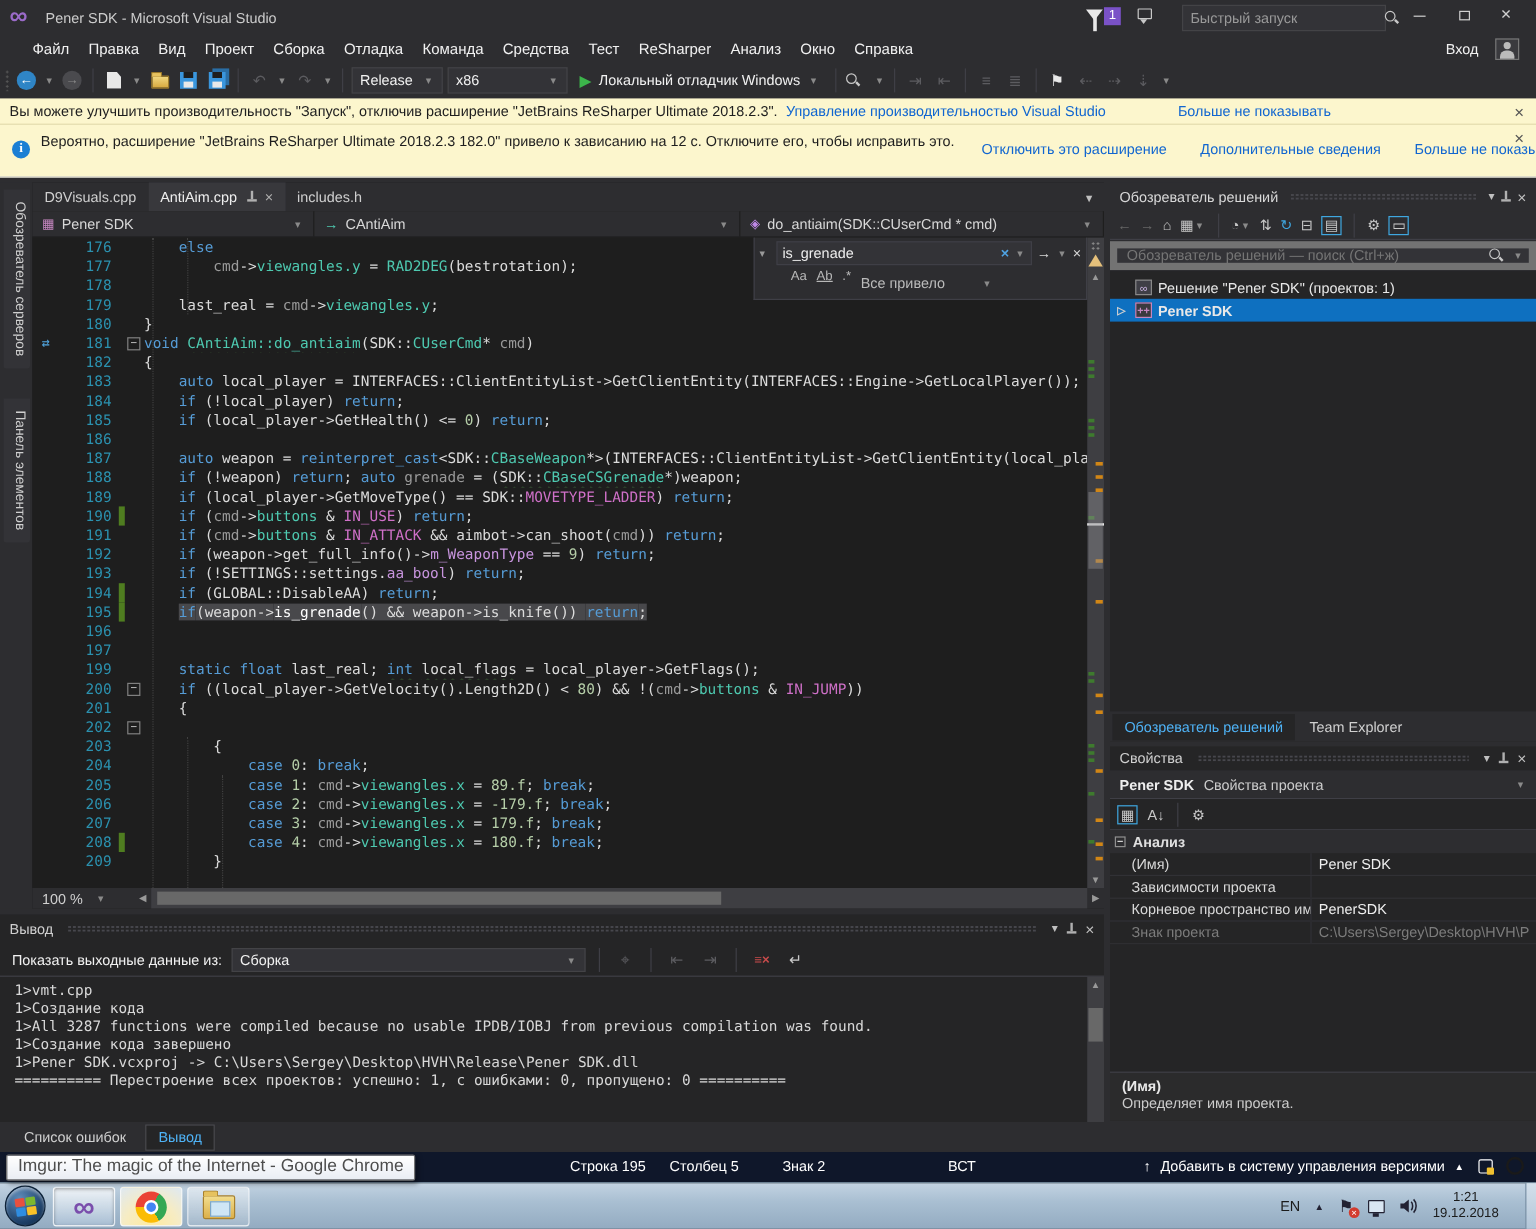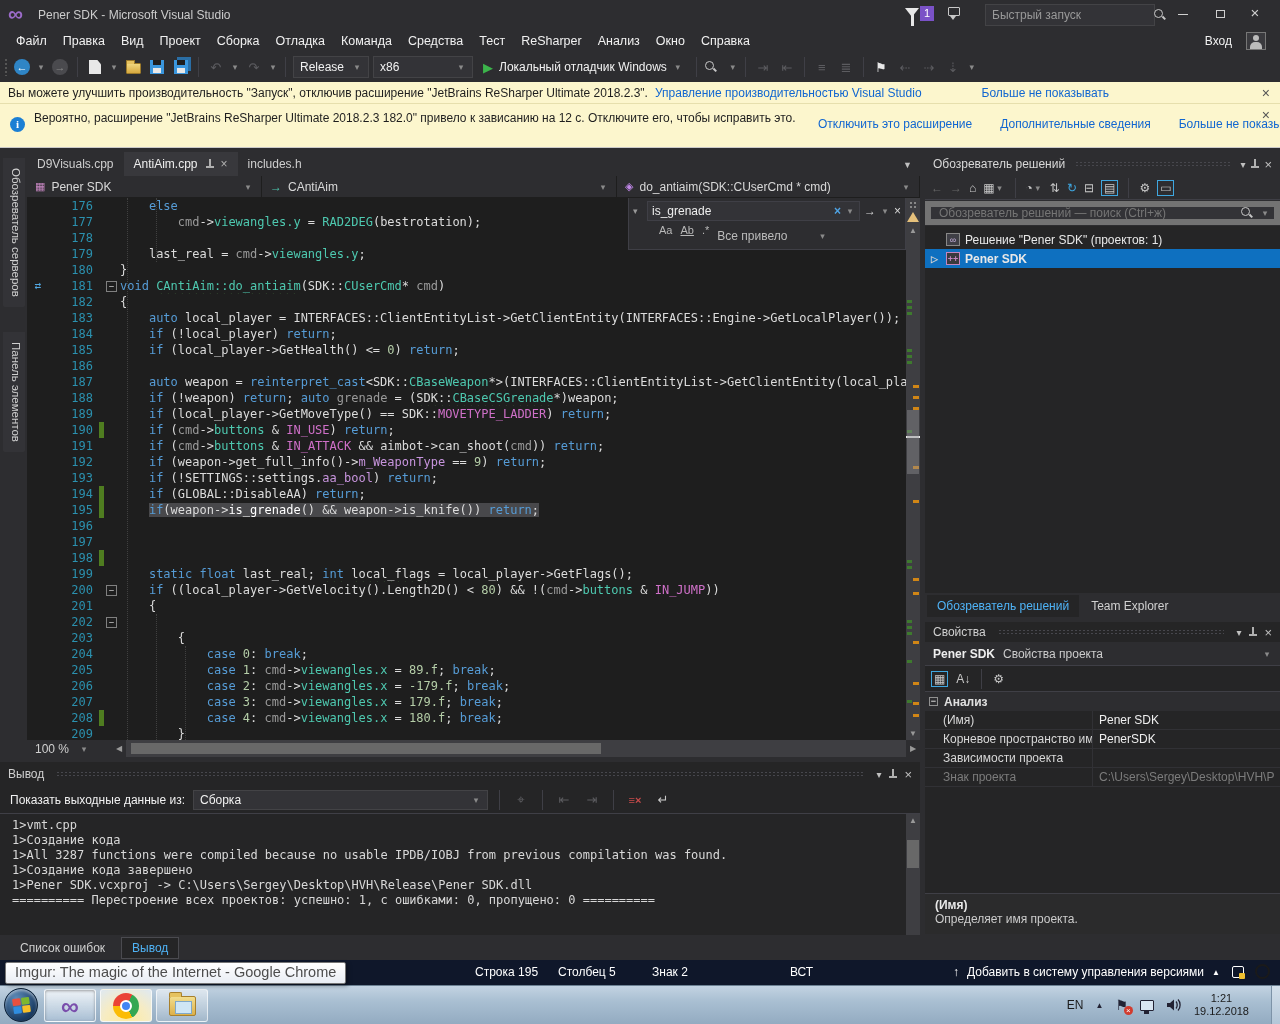--- a/index.html
+++ b/index.html
@@ -19,21 +19,21 @@
   .qlbox input::placeholder{color:#999}
   .mag{position:relative;width:14px;height:14px;margin-right:6px;flex:0 0 auto}
   .mag:before{content:"";position:absolute;left:1px;top:1px;width:7px;height:7px;border:1.5px solid #c8c8c8;border-radius:50%}
   .mag:after{content:"";position:absolute;left:9px;top:9px;width:4px;height:1.5px;background:#c8c8c8;transform:rotate(45deg)}
   .wbtn{position:absolute;top:0;width:34px;height:26px;text-align:center;line-height:26px;color:#d0d0d0;font-size:15px}
   .minbar{display:inline-block;width:10px;height:1px;background:#d0d0d0;vertical-align:middle}
   .restbox{display:inline-block;width:9px;height:8px;border:1px solid #d0d0d0;vertical-align:middle;position:relative;background:#2d2d30}
   .restbox:before{content:"";position:absolute;left:2px;top:-3px;width:9px;height:8px;border:1px solid #d0d0d0;z-index:-1}
   
   #menubar{position:absolute;left:0;top:30px;width:1280px;height:22px;display:flex;align-items:center}
-  .mitems{display:flex;padding-left:8px}
+  .mitems{display:flex;padding-left:19px}
   .mi{padding:3px 8px;color:#f1f1f1;font-size:12.5px}
   .mright{position:absolute;right:14px;top:2px;display:flex;align-items:center;gap:14px}
   .avatar{width:20px;height:18px;border:1px solid #777;position:relative;background:#3a3a3e}
   .avatar:before{content:"";position:absolute;left:6px;top:2px;width:6px;height:6px;border-radius:50%;background:#bbb}
   .avatar:after{content:"";position:absolute;left:3px;top:9px;width:12px;height:7px;border-radius:5px 5px 0 0;background:#bbb}
   
   #toolbar{position:absolute;left:0;top:52px;width:1280px;height:30px;display:flex;align-items:center;gap:4px;padding-left:4px}
   .grip{width:4px;height:18px;background-image:radial-gradient(#555 1px,transparent 1px);background-size:4px 4px}
   .tsep{width:1px;height:20px;background:#3f3f46;margin:0 3px}
   .ticon{width:20px;height:20px;display:flex;align-items:center;justify-content:center;font-size:13px}
@@ -384,21 +384,20 @@
         <div class="cl"><span class="gut"></span><span class="lnum">188</span><span class="chbar"></span><span class="fold"></span><span class="ctext"><span class="tk-p">    </span><span class="tk-k">if</span><span class="tk-p"> (!weapon) </span><span class="tk-k">return</span><span class="tk-p">; </span><span class="tk-k">auto</span><span class="tk-p"> </span><span class="tk-g">grenade</span><span class="tk-p"> = (</span><span class="tk-p squig">SDK::</span><span class="tk-t squig">CBaseCSGrenade</span><span class="tk-p">*)weapon;</span></span></div>
         <div class="cl"><span class="gut"></span><span class="lnum">189</span><span class="chbar"></span><span class="fold"></span><span class="ctext"><span class="tk-p">    </span><span class="tk-k">if</span><span class="tk-p"> (local_player-&gt;GetMoveType() == SDK::</span><span class="tk-m">MOVETYPE_LADDER</span><span class="tk-p">) </span><span class="tk-k">return</span><span class="tk-p">;</span></span></div>
         <div class="cl"><span class="gut"></span><span class="lnum">190</span><span class="chbar chg"></span><span class="fold"></span><span class="ctext"><span class="tk-p">    </span><span class="tk-k">if</span><span class="tk-p"> (</span><span class="tk-g">cmd</span><span class="tk-p">-&gt;</span><span class="tk-t">buttons</span><span class="tk-p"> &amp; </span><span class="tk-m">IN_USE</span><span class="tk-p">) </span><span class="tk-k">return</span><span class="tk-p">;</span></span></div>
         <div class="cl"><span class="gut"></span><span class="lnum">191</span><span class="chbar"></span><span class="fold"></span><span class="ctext"><span class="tk-p">    </span><span class="tk-k">if</span><span class="tk-p"> (</span><span class="tk-g">cmd</span><span class="tk-p">-&gt;</span><span class="tk-t">buttons</span><span class="tk-p"> &amp; </span><span class="tk-m">IN_ATTACK</span><span class="tk-p"> &amp;&amp; aimbot-&gt;can_shoot(</span><span class="tk-g">cmd</span><span class="tk-p">)) </span><span class="tk-k">return</span><span class="tk-p">;</span></span></div>
         <div class="cl"><span class="gut"></span><span class="lnum">192</span><span class="chbar"></span><span class="fold"></span><span class="ctext"><span class="tk-p">    </span><span class="tk-k">if</span><span class="tk-p"> (weapon-&gt;get_full_info()-&gt;</span><span class="tk-v">m_WeaponType</span><span class="tk-p"> == </span><span class="tk-n">9</span><span class="tk-p">) </span><span class="tk-k">return</span><span class="tk-p">;</span></span></div>
         <div class="cl"><span class="gut"></span><span class="lnum">193</span><span class="chbar"></span><span class="fold"></span><span class="ctext"><span class="tk-p">    </span><span class="tk-k">if</span><span class="tk-p"> (!SETTINGS::settings.</span><span class="tk-v">aa_bool</span><span class="tk-p">) </span><span class="tk-k">return</span><span class="tk-p">;</span></span></div>
         <div class="cl"><span class="gut"></span><span class="lnum">194</span><span class="chbar chg"></span><span class="fold"></span><span class="ctext"><span class="tk-p">    </span><span class="tk-k">if</span><span class="tk-p"> (GLOBAL::DisableAA) </span><span class="tk-k">return</span><span class="tk-p">;</span></span></div>
         <div class="cl"><span class="gut"></span><span class="lnum">195</span><span class="chbar chg"></span><span class="fold"></span><span class="ctext"><span class="tk-p">    </span><span class="tk-k selbg">if</span><span class="tk-p selbg">(weapon-&gt;</span><span class="tk-h selbg">is_grenade</span><span class="tk-p selbg">() &amp;&amp; weapon-&gt;is_knife()) </span><span class="tk-k selbg">return</span><span class="tk-p selbg">;</span></span></div>
         <div class="cl"><span class="gut"></span><span class="lnum">196</span><span class="chbar"></span><span class="fold"></span><span class="ctext"></span></div>
         <div class="cl"><span class="gut"></span><span class="lnum">197</span><span class="chbar"></span><span class="fold"></span><span class="ctext"></span></div>
-        <div class="cl"><span class="gut"></span><span class="lnum">198</span><span class="chbar chg"></span><span class="fold"></span><span class="ctext"></span></div>
         <div class="cl"><span class="gut"></span><span class="lnum">199</span><span class="chbar"></span><span class="fold"></span><span class="ctext"><span class="tk-p">    </span><span class="tk-k">static</span><span class="tk-p"> </span><span class="tk-k">float</span><span class="tk-p"> last_real; </span><span class="tk-k squig">int</span><span class="tk-p"> </span><span class="tk-p squig">local_flags</span><span class="tk-p"> = local_player-&gt;GetFlags();</span></span></div>
         <div class="cl"><span class="gut"></span><span class="lnum">200</span><span class="chbar"></span><span class="fold fbox"></span><span class="ctext"><span class="tk-p">    </span><span class="tk-k">if</span><span class="tk-p"> ((local_player-&gt;GetVelocity().Length2D() &lt; </span><span class="tk-n">80</span><span class="tk-p">) &amp;&amp; !(</span><span class="tk-g">cmd</span><span class="tk-p">-&gt;</span><span class="tk-t">buttons</span><span class="tk-p"> &amp; </span><span class="tk-m">IN_JUMP</span><span class="tk-p">))</span></span></div>
         <div class="cl"><span class="gut"></span><span class="lnum">201</span><span class="chbar"></span><span class="fold"></span><span class="ctext"><span class="tk-p">    {</span></span></div>
         <div class="cl"><span class="gut"></span><span class="lnum">202</span><span class="chbar"></span><span class="fold fbox"></span></div>
         <div class="cl"><span class="gut"></span><span class="lnum">203</span><span class="chbar"></span><span class="fold"></span><span class="ctext"><span class="tk-p">        {</span></span></div>
         <div class="cl"><span class="gut"></span><span class="lnum">204</span><span class="chbar"></span><span class="fold"></span><span class="ctext"><span class="tk-p">            </span><span class="tk-k">case</span><span class="tk-p"> </span><span class="tk-n">0</span><span class="tk-p">: </span><span class="tk-k">break</span><span class="tk-p">;</span></span></div>
         <div class="cl"><span class="gut"></span><span class="lnum">205</span><span class="chbar"></span><span class="fold"></span><span class="ctext"><span class="tk-p">            </span><span class="tk-k">case</span><span class="tk-p"> </span><span class="tk-n">1</span><span class="tk-p">: </span><span class="tk-g">cmd</span><span class="tk-p">-&gt;</span><span class="tk-t">viewangles.x</span><span class="tk-p"> = </span><span class="tk-n">89.f</span><span class="tk-p">; </span><span class="tk-k">break</span><span class="tk-p">;</span></span></div>
         <div class="cl"><span class="gut"></span><span class="lnum">206</span><span class="chbar"></span><span class="fold"></span><span class="ctext"><span class="tk-p">            </span><span class="tk-k">case</span><span class="tk-p"> </span><span class="tk-n">2</span><span class="tk-p">: </span><span class="tk-g">cmd</span><span class="tk-p">-&gt;</span><span class="tk-t">viewangles.x</span><span class="tk-p"> = </span><span class="tk-n">-179.f</span><span class="tk-p">; </span><span class="tk-k">break</span><span class="tk-p">;</span></span></div>
         <div class="cl"><span class="gut"></span><span class="lnum">207</span><span class="chbar"></span><span class="fold"></span><span class="ctext"><span class="tk-p">            </span><span class="tk-k">case</span><span class="tk-p"> </span><span class="tk-n">3</span><span class="tk-p">: </span><span class="tk-g">cmd</span><span class="tk-p">-&gt;</span><span class="tk-t">viewangles.x</span><span class="tk-p"> = </span><span class="tk-n">179.f</span><span class="tk-p">; </span><span class="tk-k">break</span><span class="tk-p">;</span></span></div>
         <div class="cl"><span class="gut"></span><span class="lnum">208</span><span class="chbar chg"></span><span class="fold"></span><span class="ctext"><span class="tk-p">            </span><span class="tk-k">case</span><span class="tk-p"> </span><span class="tk-n">4</span><span class="tk-p">: </span><span class="tk-g">cmd</span><span class="tk-p">-&gt;</span><span class="tk-t">viewangles.x</span><span class="tk-p"> = </span><span class="tk-n">180.f</span><span class="tk-p">; </span><span class="tk-k">break</span><span class="tk-p">;</span></span></div>
@@ -585,26 +584,26 @@
     <div class="pcat">
       <span class="catbox">−</span>
       <span>Анализ</span>
     </div>
     <div>
         <div class="prow">
           <span class="plabel">(Имя)</span>
           <span class="pval">Pener SDK</span>
         </div>
         <div class="prow">
+          <span class="plabel">Зависимости проекта</span>
+          <span class="pval"></span>
+        </div>
+        <div class="prow">
           <span class="plabel">Корневое пространство им</span>
           <span class="pval">PenerSDK</span>
-        </div>
-        <div class="prow">
-          <span class="plabel">Зависимости проекта</span>
-          <span class="pval"></span>
         </div>
         <div class="prow gray">
           <span class="plabel">Знак проекта</span>
           <span class="pval">C:\Users\Sergey\Desktop\HVH\P</span>
         </div>
       </div>
     <div id="pgridrest"></div>
     <div id="pdesc">
       <b>(Имя)</b>
       <span>Определяет имя проекта.</span>

